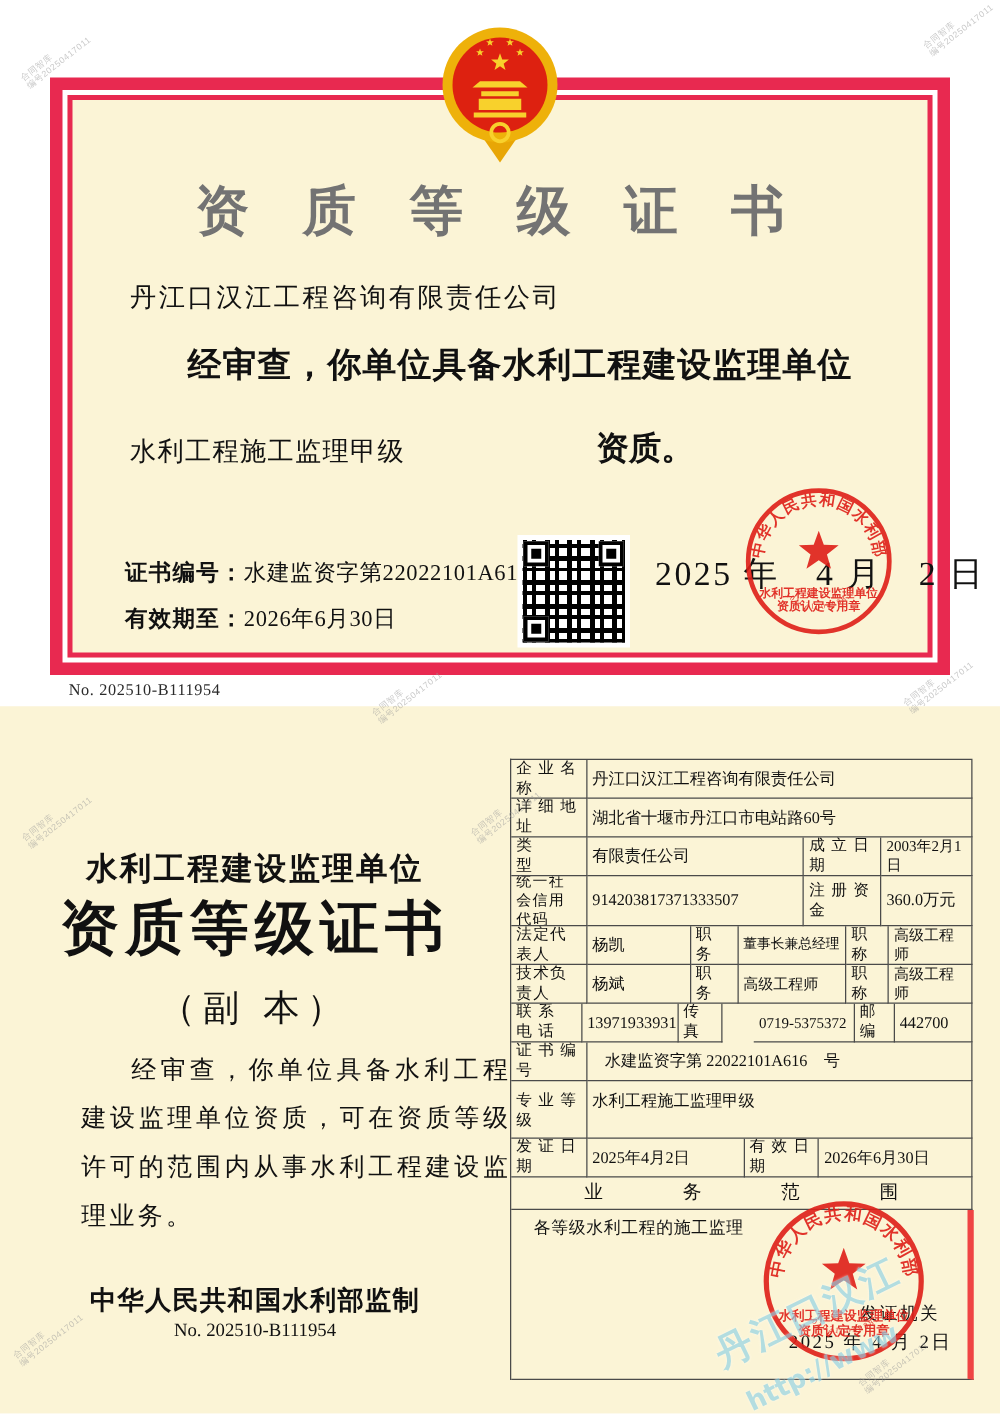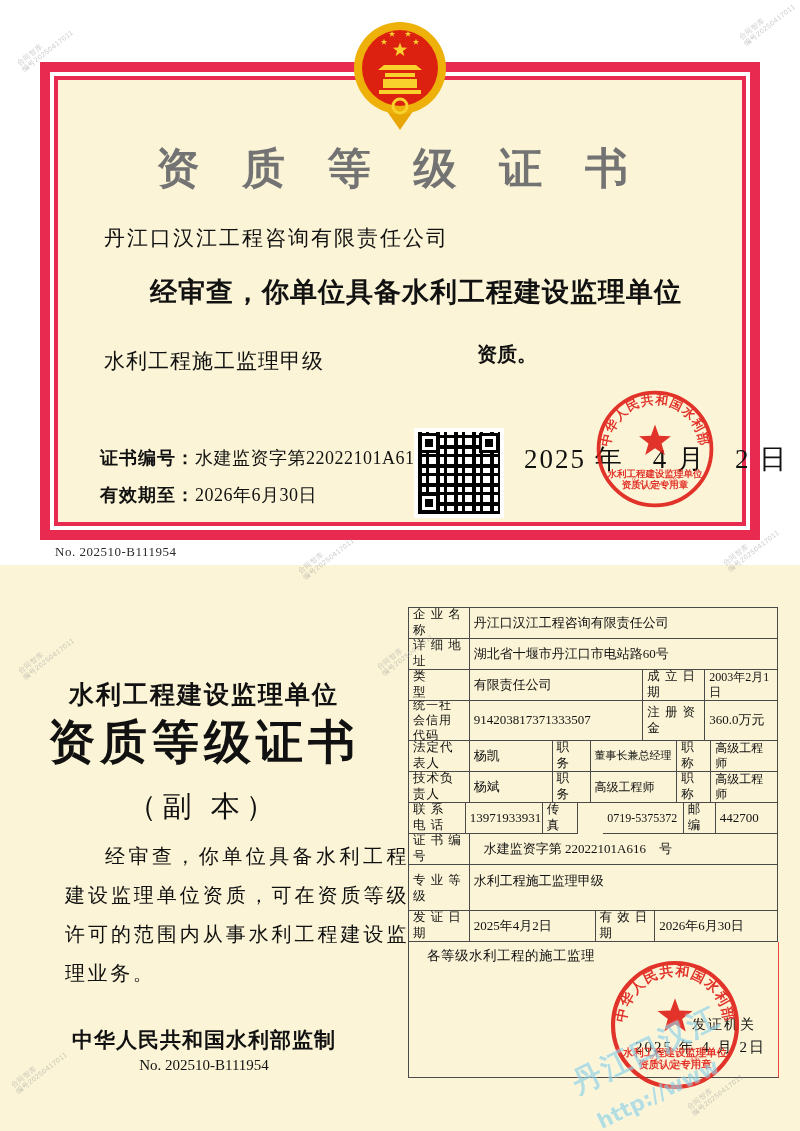--- a/index.html
+++ b/index.html
@@ -20,21 +20,21 @@
     position:absolute; inset:4px; border:4px solid #e82950; background:#fbf4d6;
   }
 
   .cert-title {
     position:absolute; left:40px; top:140px; width:720px; text-align:center;
     font-size:43px; font-weight:bold; letter-spacing:16px; color:#737373;
   }
   .company-line { position:absolute; left:104px; top:224px; font-size:21px; letter-spacing:2px; }
   .statement-line { position:absolute; left:150px; top:274px; font-size:27px; font-weight:bold; letter-spacing:1px; }
   .grade-line { position:absolute; left:104px; top:347px; font-size:21px; letter-spacing:1px; }
-  .zizhi-line { position:absolute; left:477px; top:341px; font-size:20px; font-weight:bold; }
+  .zizhi-line { position:absolute; left:477px; top:341px; font-size:26px; font-weight:bold; }
   .meta-line { position:absolute; left:100px; font-size:18px; letter-spacing:0.5px; }
   .meta-line b { letter-spacing:1px; }
   .issue-date-top { position:absolute; left:524px; top:441px; font-size:27px; letter-spacing:2px; z-index:1; }
 
   
   .qr { position:absolute; left:414px; top:428px; width:90px; height:90px; background:#fff; padding:4px; z-index:1; }
   .qr-noise {
     width:100%; height:100%; background-color:#fff;
     background-image:
       repeating-linear-gradient(90deg,#000 0 4px,transparent 4px 8px,#000 8px 11px,transparent 11px 18px),
@@ -71,21 +71,21 @@
     display:flex; align-items:center; padding:2px 4px; font-size:13px; line-height:1.25;
     overflow:hidden;
   }
   .lbl { font-size:12.5px; letter-spacing:1px; justify-content:flex-start; }
   .h31 { height:31px; } .h40 { height:40px; } .h46 { height:46px; } .h26 { height:26px; }
   .w61 { width:61px; } .w309 { width:309px; } .w174 { width:174px; } .w62 { width:62px; } .w73 { width:73px; }
   .w83 { width:83px; } .w38 { width:38px; } .w87 { width:87px;text-align:center; } .w34 { width:34px; } .w67 { width:67px; }
   .w126 { width:126px;font-family:Liberation Serif, serif; } .w60 { width:60px; } .w123 { width:123px; }
   .valign-top { align-items:flex-start; padding-top:8px; }
   .scope-header { justify-content:center; font-weight:normal; letter-spacing:30px; text-indent:30px; font-size:15px; }
-  .scope-area { position:relative; width:370px; height:136px; border-right:1px solid #ef4444; border-bottom:1px solid #4a4a4a; }
+  .scope-area { position:relative; width:370px; height:136px; border-right:5px solid #ef4444; border-bottom:1px solid #4a4a4a; }
   .scope-text { position:absolute; left:18px; top:5px; font-size:13.5px; letter-spacing:0.5px; }
   .authority-label { position:absolute; right:22px; top:74px; font-size:14px; letter-spacing:2px; z-index:1; }
   .issue-date-bottom { position:absolute; right:12px; top:96px; font-size:15px; letter-spacing:2px; z-index:1; }
 
   
   .corner-wm {
     position:absolute; transform:rotate(-38deg); color:#9a9a9a; opacity:.55;
     font-size:7px; line-height:8px; letter-spacing:0.5px; white-space:nowrap; z-index:5;
     font-family:"Liberation Sans","DejaVu Sans",sans-serif;
   }
@@ -235,20 +235,23 @@
       <div class="trow">
         <div class="tcell lbl w61 h46 valign-top">专 业 等 级</div>
         <div class="tcell w309 h46 valign-top">水利工程施工监理甲级</div>
       </div>
       <div class="trow">
         <div class="tcell lbl w61 h31">发 证 日 期</div>
         <div class="tcell w126 h31">2025年4月2日</div>
         <div class="tcell lbl w60 h31">有 效 日 期</div>
         <div class="tcell w123 h31">2026年6月30日</div>
       </div>
+      <div class="trow">
+        <div class="tcell scope-header h26" style="width:370px;">业 务 范 围</div>
+      </div>
       <div class="scope-area">
         <div class="scope-text">各等级水利工程的施工监理</div>
         <div class="authority-label">发证机关</div>
         <div class="issue-date-bottom">2025 年 4 月  2日</div>
       </div>
     </div>
   </div>
 
   <svg class="abs seal seal-bottom" viewBox="0 0 160 160">
     <defs>

